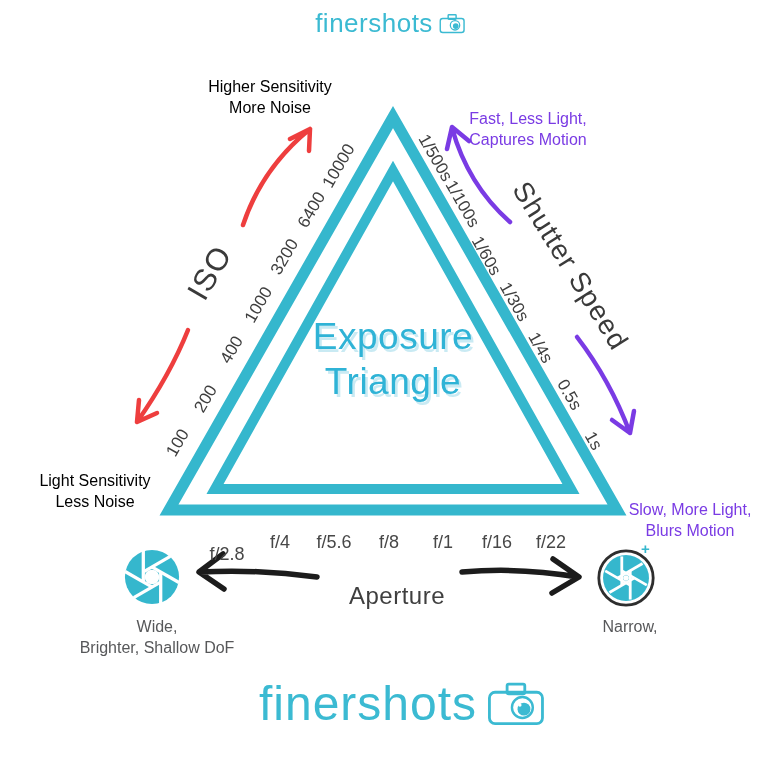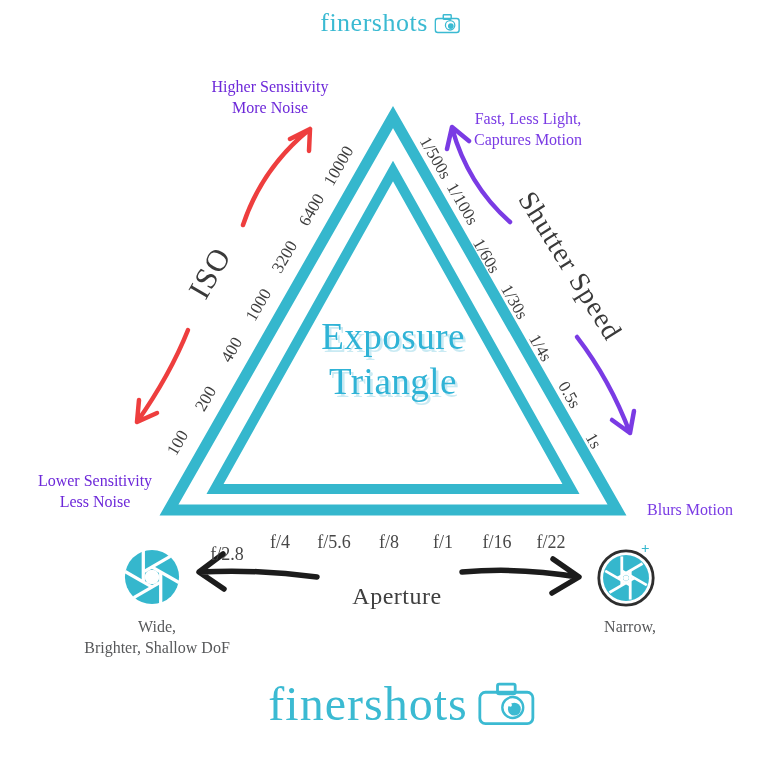--- a/index.html
+++ b/index.html
@@ -1,18 +1,18 @@
 <!DOCTYPE html>
 <html><head>
 <meta charset="utf-8">
 <style>
   html,body { margin:0; padding:0; background:#ffffff; }
   .canvas {
     position:relative; width:768px; height:768px; background:#ffffff;
-    font-family:Liberation Serif, serif; overflow:hidden;
+    font-family:Liberation Sans, sans-serif; overflow:hidden;
   }
   .abs { position:absolute; }
   svg.layer { position:absolute; left:0; top:0; }
 
   
   .tick {
     position:absolute; white-space:nowrap; font-size:17px; color:#3f3f3f;
     transform:translate(-50%,-50%) rotate(-60deg);
   }
   .tick.ss { transform:translate(-50%,-50%) rotate(60deg); }
@@ -27,21 +27,21 @@
   .title {
     position:absolute; left:393px; top:314px; transform:translate(-50%,0);
     text-align:center; font-size:37px; line-height:1.22; color:#2fb3d6;
     text-shadow:2.5px 2.5px 0 #c9eaf3; letter-spacing:0.5px;
   }
 
   .note {
     position:absolute; transform:translate(-50%,0); text-align:center;
     font-size:16px; line-height:1.32; white-space:nowrap;
   }
-  .red    { color:#6d28d9; }
+  .red    { color:#000000; }
   .purple { color:#7a3be4;margin-top:28px; }
   .gray   { color:#57585a; }
 
   .fstop {
     position:absolute; transform:translate(-50%,-50%);
     font-size:18px; color:#474747; white-space:nowrap;
   }
   .aperture-label {
     position:absolute; left:397px; top:596px; transform:translate(-50%,-50%);
     font-size:24px; color:#3f3f3f; letter-spacing:0.5px;
@@ -105,38 +105,39 @@
   <span class="tick" style="left:259px; top:305px;">1000</span>
   <span class="tick" style="left:285px; top:257px;">3200</span>
   <span class="tick" style="left:312px; top:210px;">6400</span>
   <span class="tick" style="left:339px; top:166px;">10000</span>
 
   <div class="note red" style="left:270px; top:76px;">
     <div>Higher Sensitivity</div>
     <div>More Noise</div>
   </div>
   <div class="note red" style="left:95px; top:470px;">
-    <div>Lower Sensitivity</div>
+    <div>Light Sensitivity</div>
     <div>Less Noise</div>
   </div>
 
   <div class="axis-label ss" style="left:570px; top:266px;">Shutter Speed</div>
   <span class="tick ss" style="left:435px; top:158px;">1/500s</span>
   <span class="tick ss" style="left:462px; top:204px;">1/100s</span>
   <span class="tick ss" style="left:486px; top:256px;">1/60s</span>
   <span class="tick ss" style="left:514px; top:302px;">1/30s</span>
   <span class="tick ss" style="left:540px; top:348px;">1/4s</span>
   <span class="tick ss" style="left:569px; top:395px;">0.5s</span>
   <span class="tick ss" style="left:593px; top:441px;">1s</span>
 
   <div class="note purple" style="left:528px; top:80px;">
     <div>Fast, Less Light,</div>
     <div>Captures Motion</div>
   </div>
   <div class="note purple" style="left:690px; top:471px;">
+    <div>Slow, More Light,</div>
     <div>Blurs Motion</div>
   </div>
 
   <span class="fstop" style="left:227px; top:542px;margin-top:12px;">f/2.8</span>
   <span class="fstop" style="left:280px; top:542px;">f/4</span>
   <span class="fstop" style="left:334px; top:542px;">f/5.6</span>
   <span class="fstop" style="left:389px; top:542px;">f/8</span>
   <span class="fstop" style="left:443px; top:542px;">f/1</span>
   <span class="fstop" style="left:497px; top:542px;">f/16</span>
   <span class="fstop" style="left:551px; top:542px;">f/22</span>

